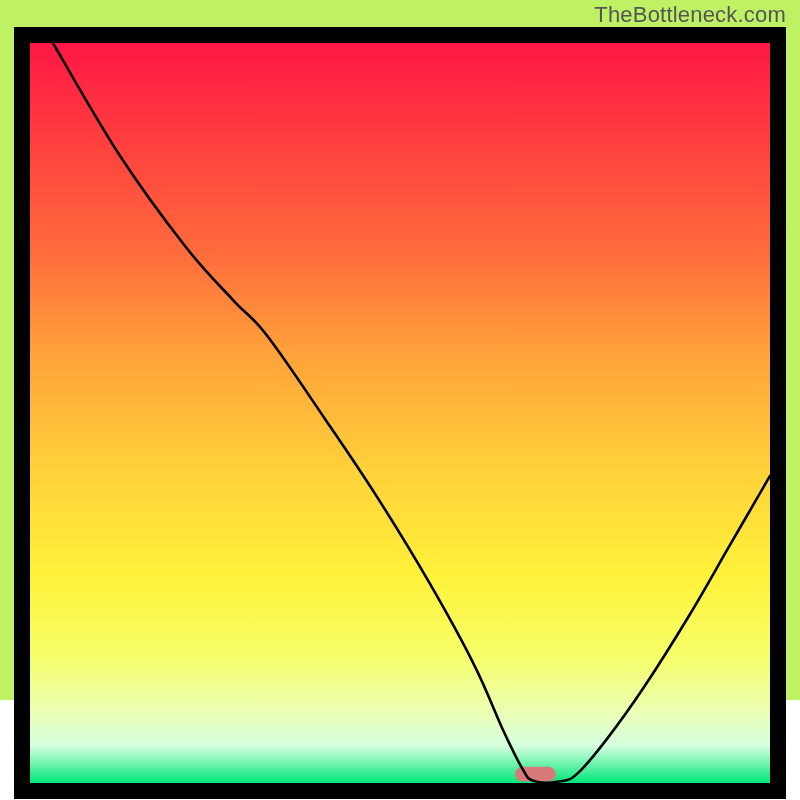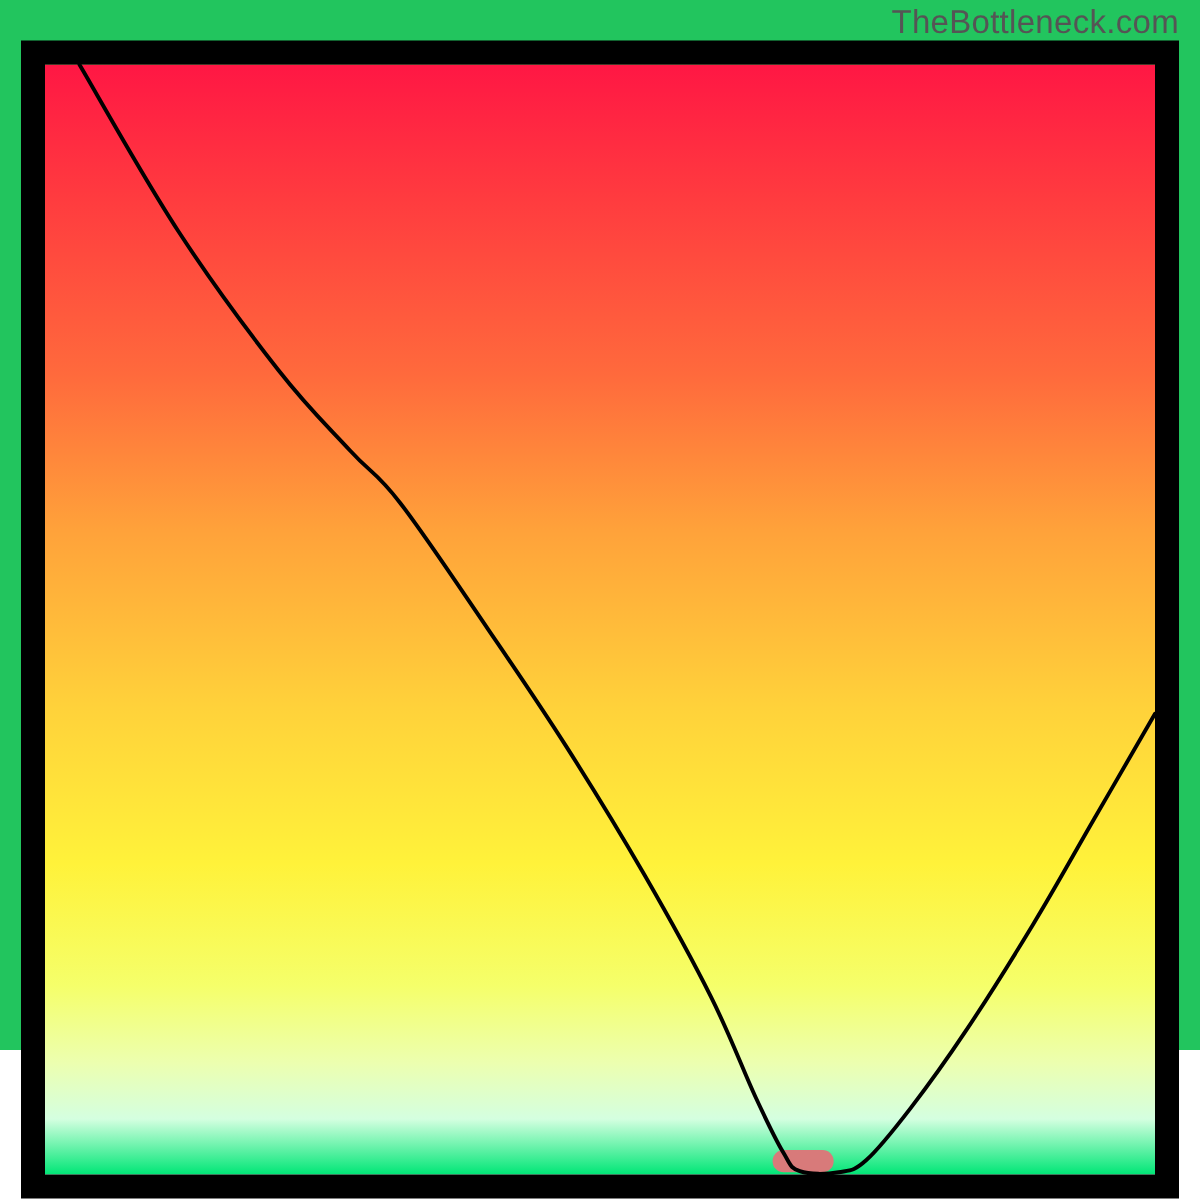--- a/index.html
+++ b/index.html
@@ -8,21 +8,21 @@
     width: 800px;
     height: 800px;
     overflow: hidden;
     background: #fff;
     font-family: Arial, Helvetica, sans-serif;
   }
   .chart-container {
     position: relative;
     width: 800px;
     height: 700px;
-    background: #22c55e;
+    background: #bef264;
     text-align: right;
   }
   .watermark {
     position: absolute;
     top: 2px;
     right: 14px;
     color: #555;
     font-size: 22px;
     font-weight: 400;
     letter-spacing: 0.2px;

